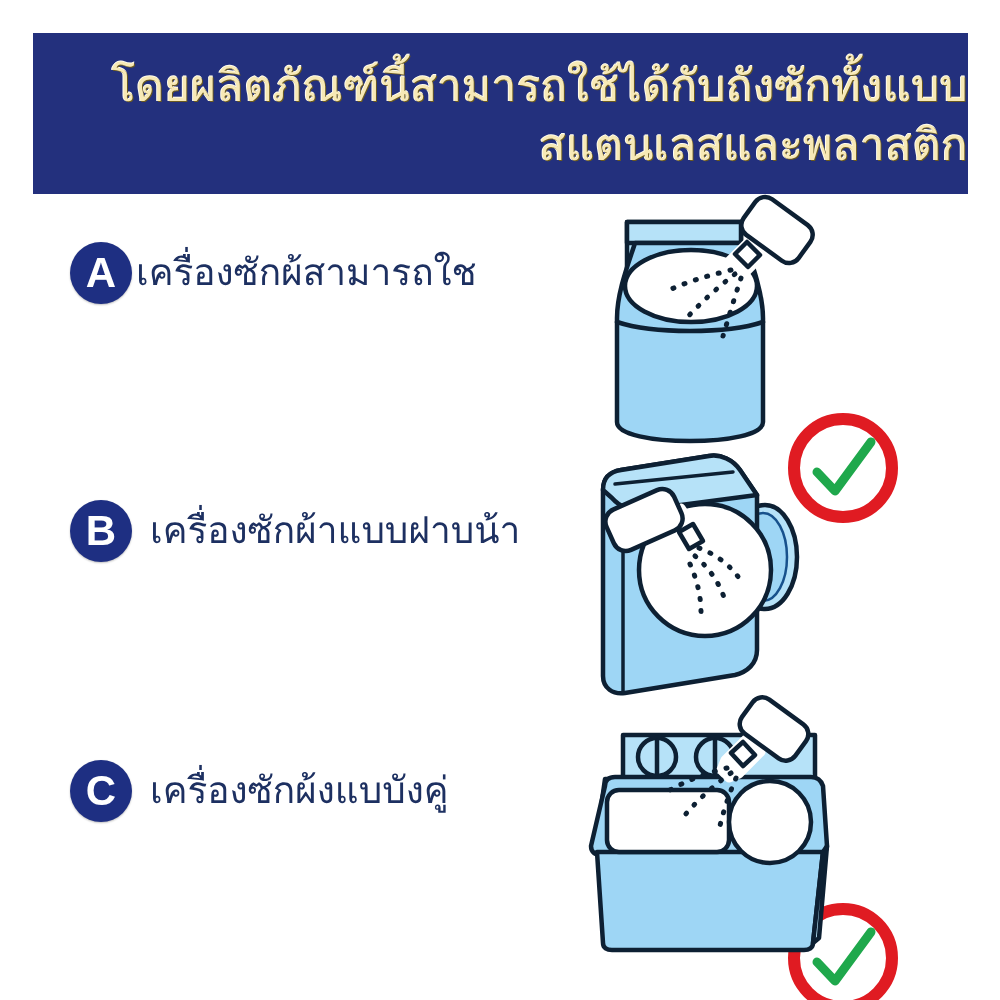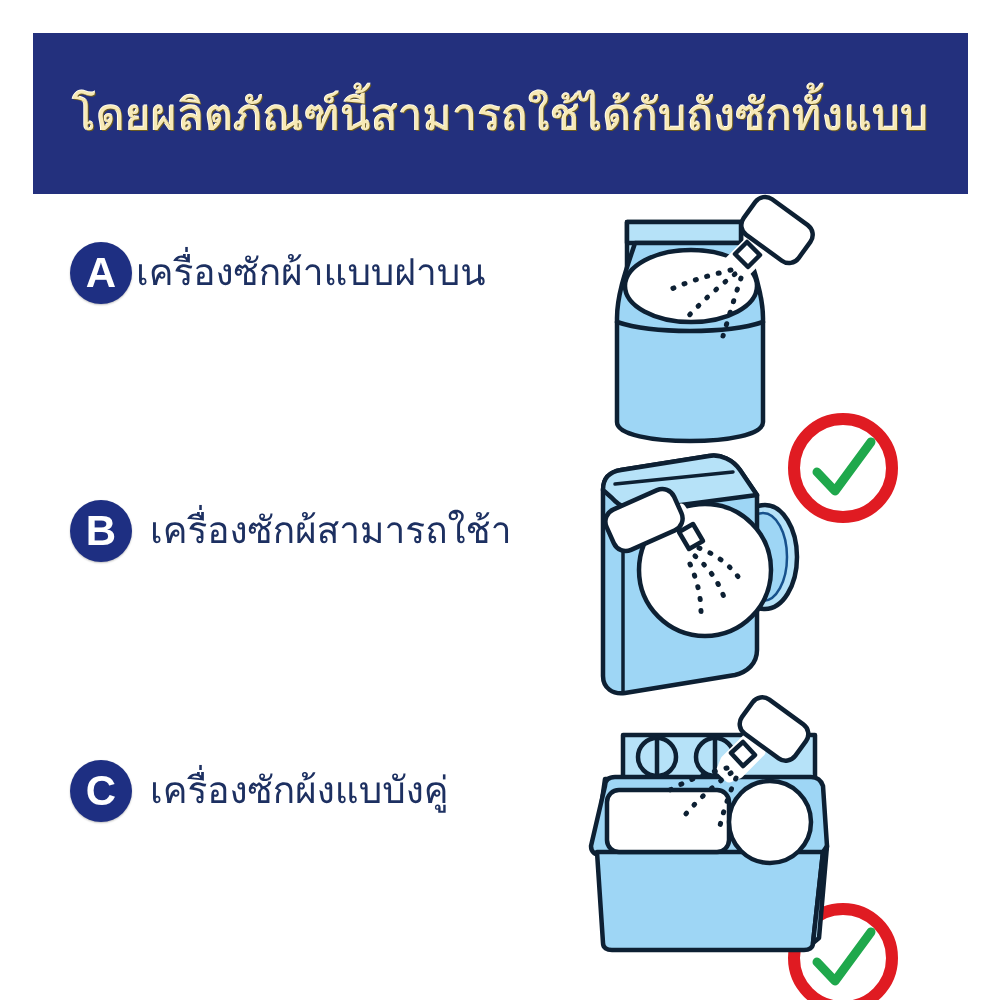--- a/index.html
+++ b/index.html
@@ -23,21 +23,21 @@
   #header-band {
     position: absolute;
     left: 33px;
     top: 33px;
     width: 935px;
     height: 161px;
     background: #23307d;
     box-sizing: border-box;
     display: flex;
     flex-direction: column;
-    align-items: center;
+    align-items: flex-end;
     justify-content: center;
     padding-top: 4px;
   }
   .header-line {
     color: #f7e9b6;
     font-size: 44px;
     line-height: 1.32;
     font-weight: 400;
     letter-spacing: 0.3px;
     text-align: center;
@@ -105,27 +105,28 @@
 
   svg { display: block; overflow: visible; }
 </style>
 </head>
 <body>
 
 <div id="page">
 
   <div id="header-band">
     <div class="header-line">โดยผลิตภัณฑ์นี้สามารถใช้ได้กับถังซักทั้งแบบ</div>
+    <div class="header-line">สแตนเลสและพลาสติก</div>
   </div>
 
   <div class="row" id="row-a">
 
     <div class="row-label-block" id="label-block-a">
       <div class="badge">A</div>
-      <div class="row-label">เครื่องซักผ้าแบบฝาบน</div>
+      <div class="row-label">เครื่องซักผ้สามารถใช</div>
     </div>
 
     <div class="illustration" id="illus-a">
       <svg width="400" height="250" viewBox="0 0 400 250" xmlns="http://www.w3.org/2000/svg">
         <g stroke="#0d2033" stroke-width="4.5" stroke-linejoin="round" stroke-linecap="round" fill="#9ed6f5">
 
           <path d="M32,118 L32,22 L146,22 L146,43 Z" fill="#b6e2f8"></path>
           <path d="M32,22 L146,22 L146,43 L32,43 Z" fill="#b6e2f8"></path>
 
           <path d="M22,118 C22,92 34,62 40,43 L150,43 C158,66 168,95 168,118
@@ -155,21 +156,21 @@
         <circle cx="56" cy="56" r="49" fill="none" stroke="#e01b22" stroke-width="12"></circle>
         <path d="M30,60 L48,79 L84,30" fill="none" stroke="#1fa84c" stroke-width="9" stroke-linecap="round" stroke-linejoin="round"></path>
       </svg>
     </div>
   </div>
 
   <div class="row" id="row-b">
 
     <div class="row-label-block" id="label-block-b">
       <div class="badge">B</div>
-      <div class="row-label">เครื่องซักผ้สามารถใช้า</div>
+      <div class="row-label">เครื่องซักผ้าแบบฝาบน้า</div>
     </div>
 
     <div class="illustration" id="illus-b">
       <svg width="410" height="250" viewBox="0 0 410 250" xmlns="http://www.w3.org/2000/svg">
 
         <g>
           <ellipse cx="180" cy="107" rx="32" ry="52" fill="#b6e2f8" stroke="#0d2033" stroke-width="4.5"></ellipse>
           <ellipse cx="178" cy="107" rx="24" ry="44" fill="#9ed6f5" stroke="#17518c" stroke-width="2.5"></ellipse>
         </g>
 

